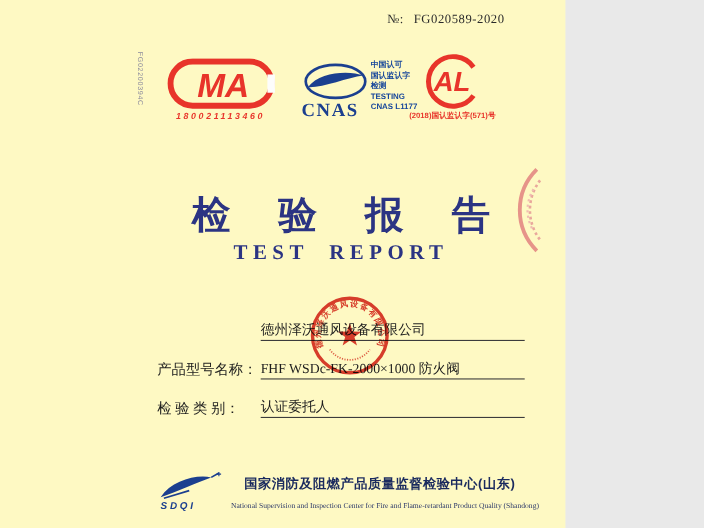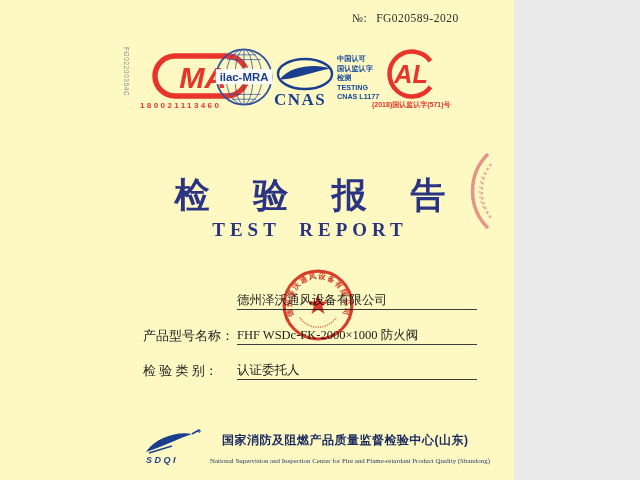--- a/index.html
+++ b/index.html
@@ -10,22 +10,22 @@
   .abs{position:absolute;}
 
   
   .report-no{left:352px;top:12px;font-size:11.5px;letter-spacing:.5px;color:#2a2a2a;}
   .report-no .num{margin-left:9px;}
   .side-code{left:123px;top:47px;writing-mode:vertical-rl;text-orientation:mixed;
     font-size:6.5px;color:#8b8b9c;letter-spacing:.6px;font-family:"Liberation Sans",sans-serif;}
 
   
   .cma-box{left:152px;top:53px;}
-  .cma-num{left:140px;top:101px;font-size:8px;letter-spacing:2.4px;color:#e8342a;
-    font-family:"Liberation Sans",sans-serif;font-weight:bold;}
+  .cma-num{left:160px;top:101px;font-size:8px;letter-spacing:2.4px;color:#e8342a;
+    font-family:"Liberation Sans",sans-serif;font-weight:bold;font-style:italic;}
   .ilac-box{left:214px;top:47px;}
   .cnas-swoosh{left:276px;top:57px;}
   .cnas-word{left:274px;top:90px;font-size:17px;font-weight:bold;color:#1b3f8f;
     letter-spacing:1.5px;font-family:"Liberation Serif",serif;}
   .cnas-info{left:337px;top:54px;width:70px;font-family:"Liberation Sans",sans-serif;
     font-size:7.2px;font-weight:bold;color:#16469b;line-height:9.6px;}
   .cal-box{left:382px;top:49px;}
   .cal-caption{left:372px;top:100px;font-size:7px;color:#e8342a;
     font-family:"Liberation Sans",sans-serif;font-weight:bold;}
 
@@ -70,34 +70,20 @@
 
   <div class="abs cma-box">
     <svg width="98" height="46" viewBox="0 0 200 94">
       <rect x="6" y="6" width="188" height="82" rx="41" fill="none" stroke="#e8342a" stroke-width="11"></rect>
       <rect x="186" y="30" width="14" height="34" fill="#fdfdfc"></rect>
       <text x="104" y="72" text-anchor="middle" font-family="Liberation Sans, sans-serif" font-size="62" font-weight="bold" font-style="italic" fill="#e8342a">MA</text>
     </svg>
   </div>
   <div class="abs cma-num">180021113460</div>
 
-  <div class="abs ilac-box">
-    <svg width="60" height="60" viewBox="0 0 100 100">
-      <circle cx="50" cy="50" r="46" fill="none" stroke="#33519e" stroke-width="3"></circle>
-      <ellipse cx="50" cy="50" rx="15" ry="46" fill="none" stroke="#33519e" stroke-width="1.4"></ellipse>
-      <ellipse cx="50" cy="50" rx="30" ry="46" fill="none" stroke="#33519e" stroke-width="1.4"></ellipse>
-      <line x1="50" y1="4" x2="50" y2="96" stroke="#33519e" stroke-width="1.4"></line>
-      <line x1="30" y1="13" x2="70" y2="13" stroke="#33519e" stroke-width="1.2"></line>
-      <line x1="22" y1="21" x2="78" y2="21" stroke="#33519e" stroke-width="1.2"></line>
-      <line x1="22" y1="79" x2="78" y2="79" stroke="#33519e" stroke-width="1.2"></line>
-      <line x1="30" y1="87" x2="70" y2="87" stroke="#33519e" stroke-width="1.2"></line>
-      <rect x="3" y="37" width="94" height="25" fill="#fdfdfc"></rect>
-      <text x="50" y="56" text-anchor="middle" font-family="Liberation Sans, sans-serif" font-size="19" font-weight="bold" fill="#1c3c8c">ilac-MRA</text>
-    </svg>
-  </div>
 
   <div class="abs cnas-swoosh">
     <svg width="58" height="34" viewBox="0 0 120 70">
       <ellipse cx="60" cy="35" rx="56" ry="31" fill="none" stroke="#1b3f8f" stroke-width="5"></ellipse>
       <path d="M8,46 C30,16 88,14 112,24 C82,28 34,48 8,46 Z" fill="#1b3f8f"></path>
     </svg>
   </div>
   <div class="abs cnas-word">CNAS</div>
   <div class="abs cnas-info">
     <div>中国认可</div>

